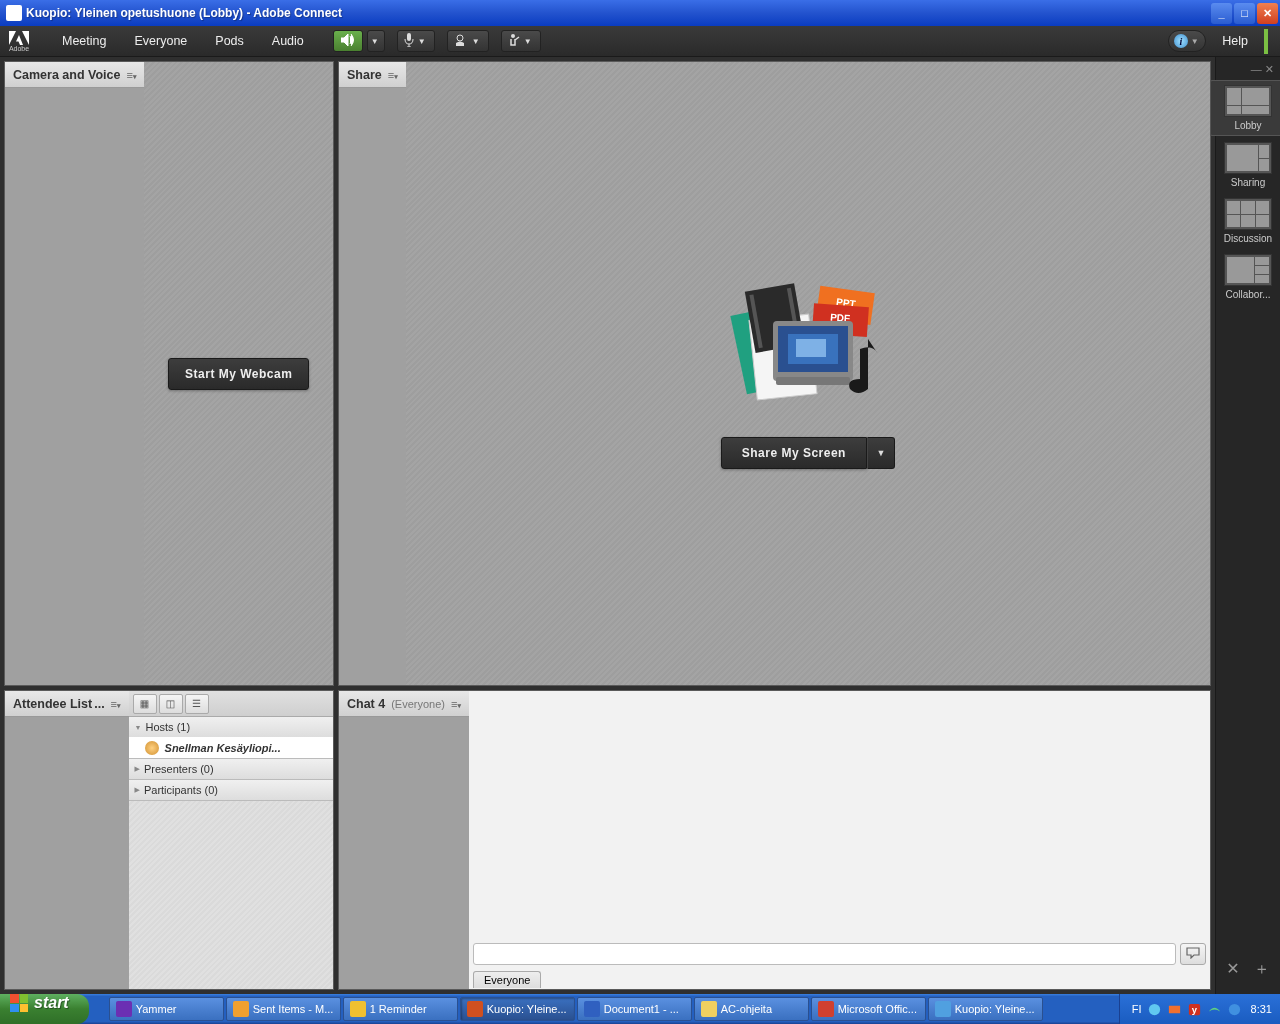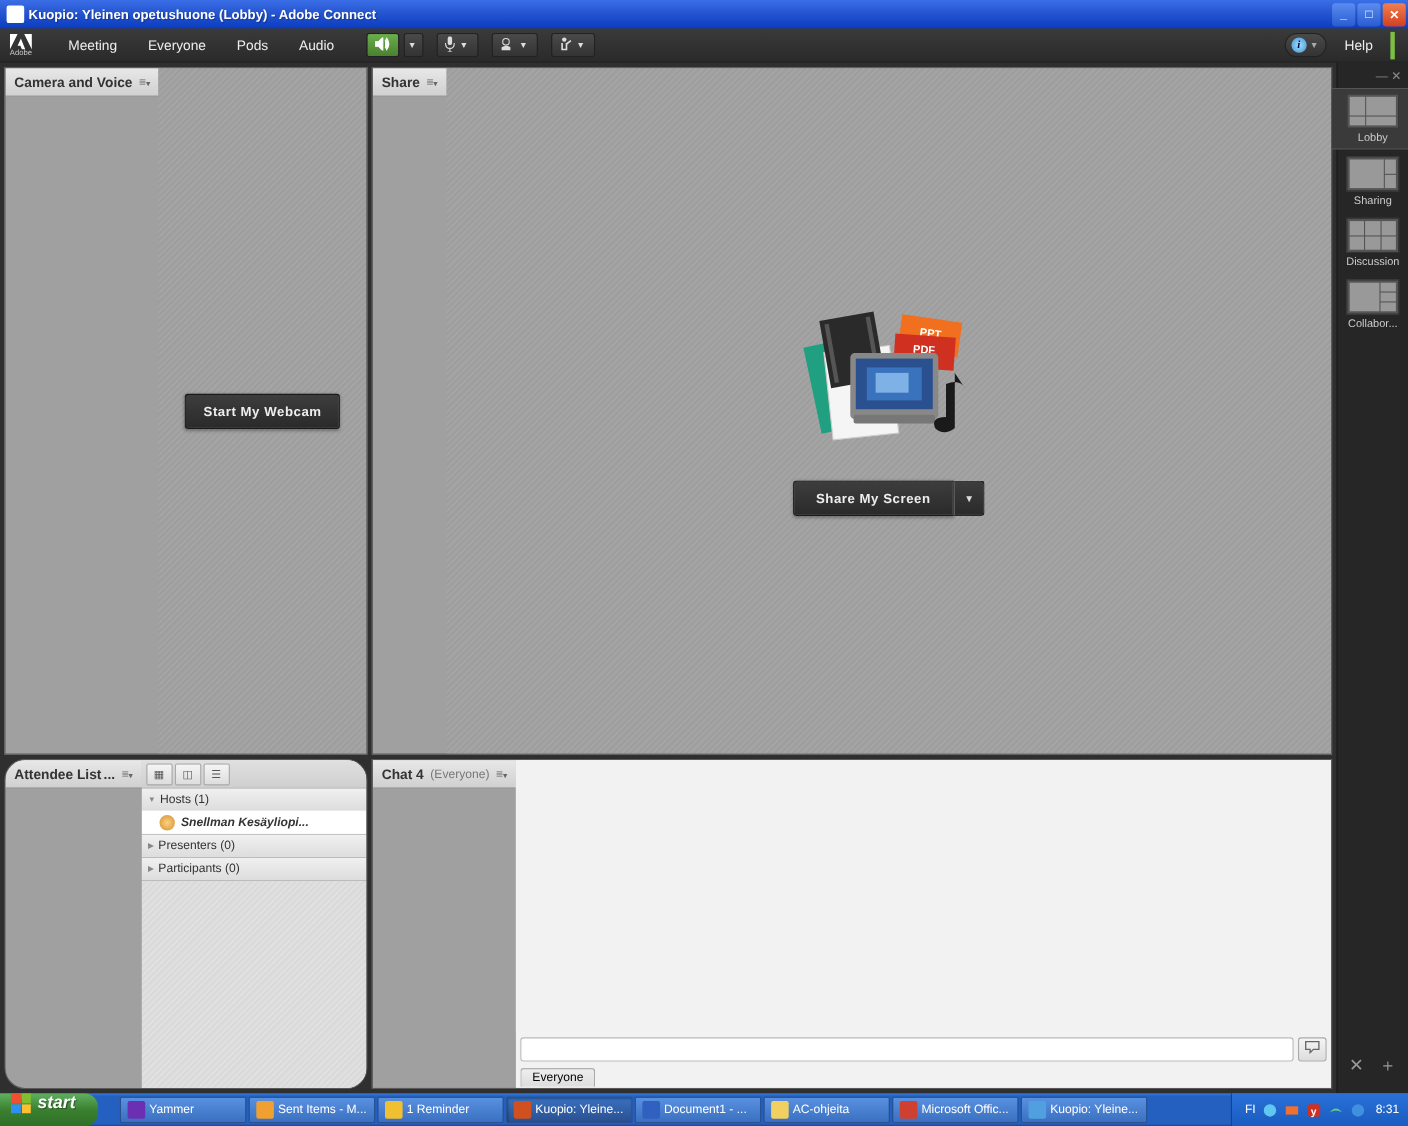--- a/index.html
+++ b/index.html
@@ -53,21 +53,21 @@
 .rail-bottom{margin-top:auto;display:flex;gap:14px;color:#999;font-size:16px;padding:8px;}
 
 
 .pod { background: #a0a0a0; border: 1px solid #5a5a5a; display:flex;flex-direction:row;overflow:hidden;}
 .pod-header { height: 26px; background: linear-gradient(#e8e8e8,#d0d0d0); border-bottom:1px solid #999; display:flex;align-items:center;padding:0 8px;font-size:12.5px;font-weight:600;color:#333;gap:6px;}
 .pod-header .pod-opts{margin-left:auto;font-size:11px;color:#666;display:flex;gap:8px;align-items:center;}
 .pod-body { flex:1; background: repeating-linear-gradient(135deg,#a4a4a4 0px,#a4a4a4 2px,#9e9e9e 2px,#9e9e9e 4px); display:flex;align-items:center;justify-content:center;position:relative;}
 
 .camera-pod { grid-column: 1; grid-row: 1; }
 .share-pod { grid-column: 2; grid-row: 1; }
-.attendee-pod { grid-column: 1; grid-row: 2; border-radius: 19px; }
+.attendee-pod { grid-column: 1; grid-row: 2; }
 .chat-pod { grid-column: 2; grid-row: 2; }
 
 .dark-btn { background: linear-gradient(#3d3d3d,#2a2a2a);color:#eee;border:1px solid #1a1a1a;border-radius:3px;padding:8px 16px;font-size:12px;font-weight:600;letter-spacing:.5px;cursor:pointer;box-shadow:0 1px 3px rgba(0,0,0,.3);}
 .share-btn-group{display:flex;}
 .share-btn-group .dark-btn{border-radius:3px 0 0 3px;padding:8px 20px;}
 .share-drop-btn{background:linear-gradient(#3d3d3d,#2a2a2a);border:1px solid #1a1a1a;border-left:1px solid #444;border-radius:0 3px 3px 0;width:28px;display:flex;align-items:center;justify-content:center;color:#ddd;font-size:9px;cursor:pointer;}
 
 .share-center{display:flex;flex-direction:column;align-items:center;gap:18px;}
 .share-icon-stack{position:relative;width:180px;height:140px;}
 

